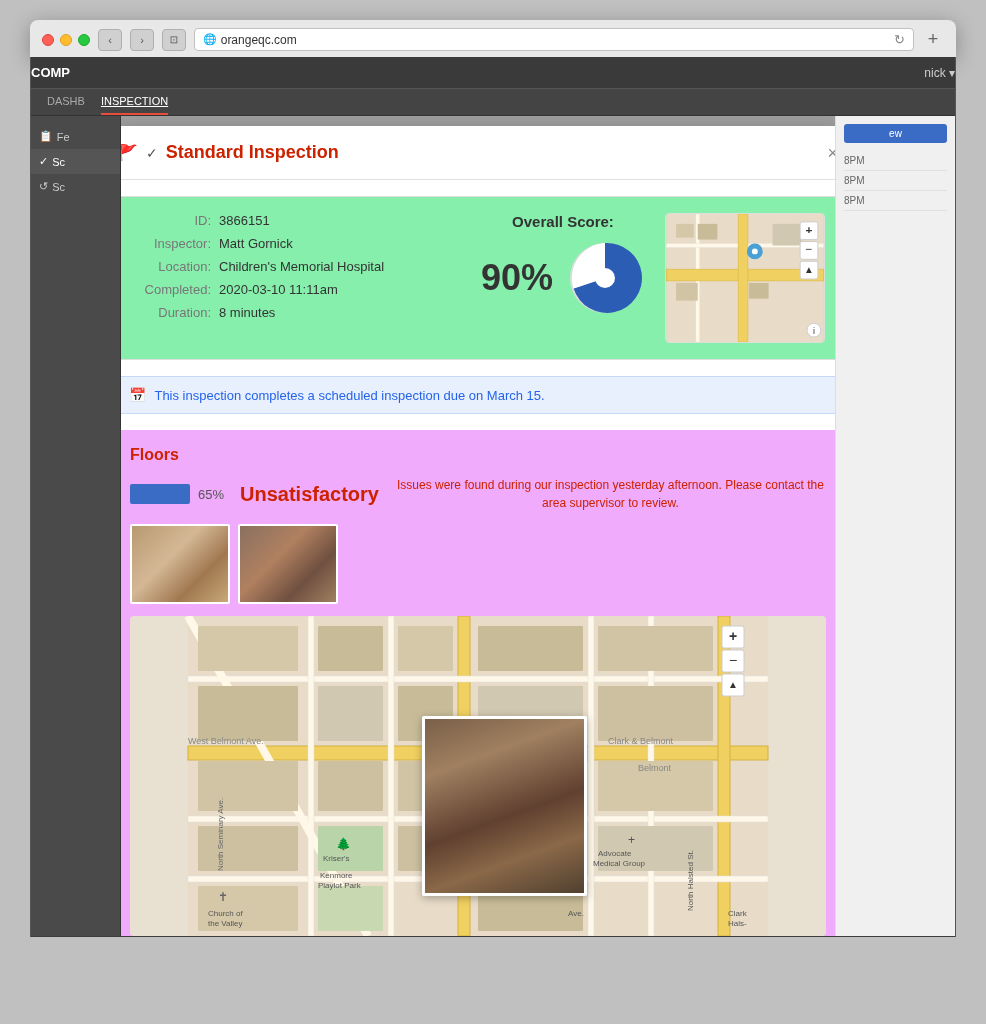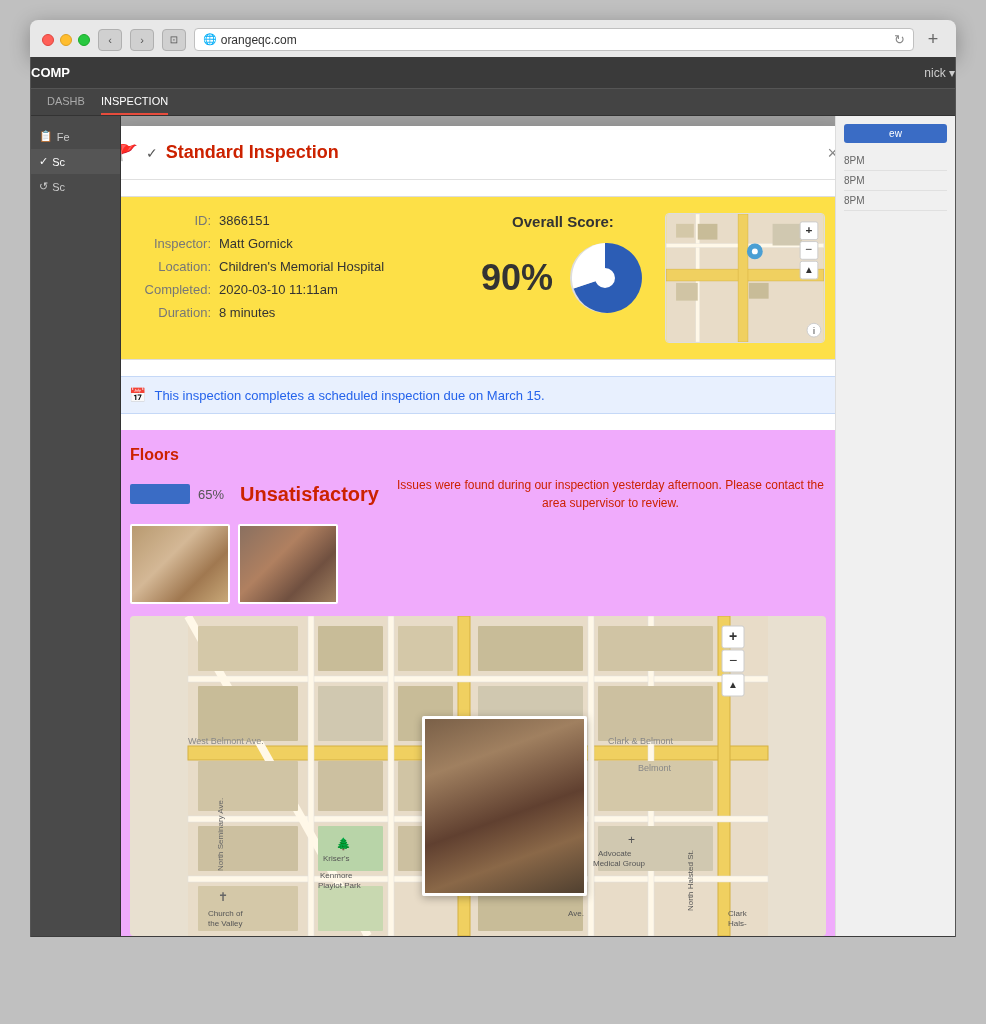--- a/index.html
+++ b/index.html
@@ -109,21 +109,21 @@
     }
 
     
     .info-card {
       margin: 16px;
       border: 1px solid #ddd;
       border-radius: 6px;
       padding: 16px;
       display: flex;
       gap: 20px;
-      background: #fde047;
+      background: #86efac;
     }
 
     .info-fields { flex: 1; }
     .info-row {
       display: flex;
       margin-bottom: 8px;
       font-size: 13px;
     }
     .info-label {
       color: #777;
@@ -315,21 +315,21 @@
 
 <div style="margin: 0 30px; background: #3d3d3d; min-height: 880px; border-left:1px solid #555; border-right:1px solid #555; position:relative; overflow:hidden;">
 
   <div style="background:#3a3a3a; padding:8px 0; display:flex; align-items:center; justify-content:space-between; border-bottom:1px solid #555;">
     <span style="color:white; font-weight:bold; font-size:13px;">COMP</span>
     <span style="color:#ccc; font-size:12px;">nick ▾</span>
   </div>
 
   <div style="background:#444; padding:0 16px; display:flex; gap:16px; border-bottom:1px solid #333;">
     <span style="color:#aaa; font-size:11px; padding:6px 0;">DASHB</span>
-    <span style="color:white; font-size:11px; padding:6px 0; border-bottom:2px solid #e74c3c;">INSPECTION</span>
+    <span style="color:white; font-size:11px; padding:6px 0; border-bottom:2px solid #e74c3c;text-decoration:underline;">INSPECTION</span>
   </div>
 
   <div style="display:flex; height:820px;">
 
     <div style="width:90px; background:#4a4a4a; padding:8px 0; border-right:1px solid #333;">
       <div style="padding:6px 8px; color:#ccc; font-size:11px; display:flex; align-items:center; gap:4px;">
         <span>📋</span>
           <span>Fe</span>
       </div>
       <div style="padding:6px 8px; color:white; font-size:11px; display:flex; align-items:center; gap:4px; background:#555;">

